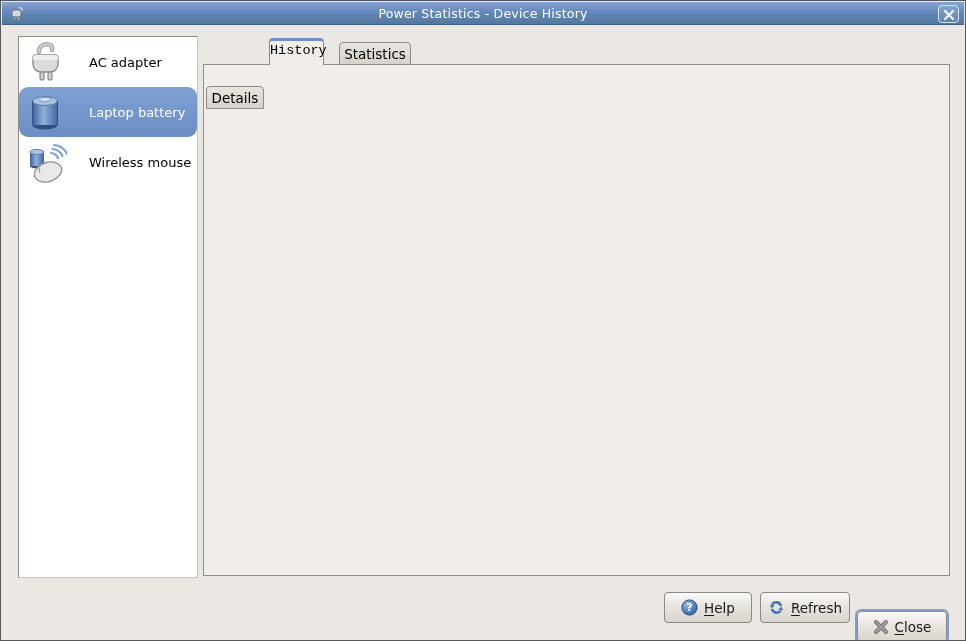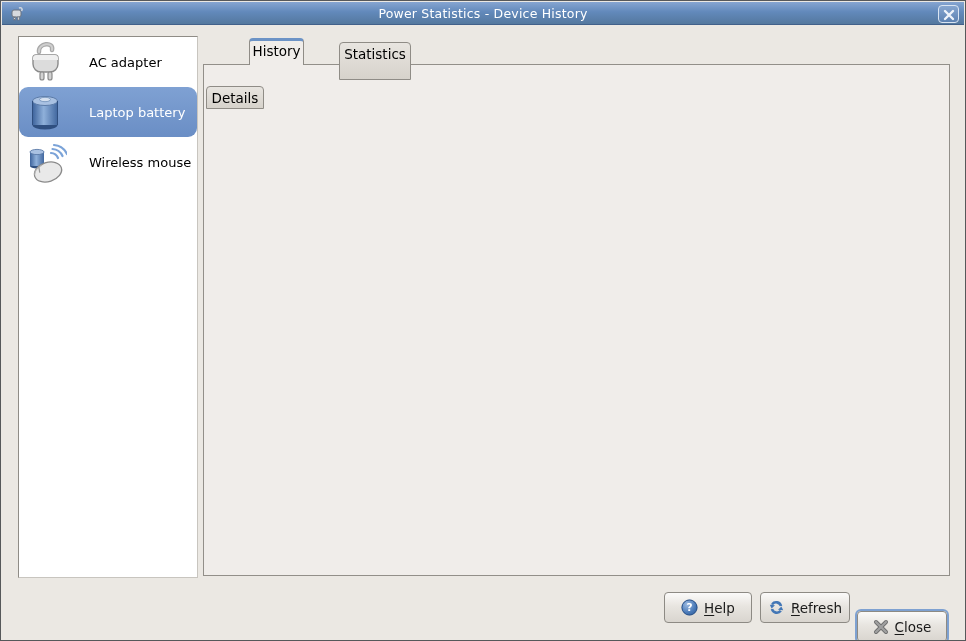--- a/index.html
+++ b/index.html
@@ -129,22 +129,22 @@
       <path d="M9.5 30.5 a14 9.5 0 0 1 10 -7" fill="none" stroke="#b5b5b5" stroke-width="1"></path>
       <line x1="16" y1="23.5" x2="15" y2="30" stroke="#9a9a9a" stroke-width="1.2"></line>
     </g>
   </svg></span>
         <span>Wireless mouse</span>
       </div>
     </div>
 
   <div id="tabs">
       <div class="tab" style="left: 205px; width: 58px; top: 41px; height: 23px; margin-top: 44px;">Details</div>
-      <div class="tab active" style="left: 248px; width: 55px; top: 37px; height: 27px;">History</div>
-      <div class="tab" style="left: 338px; width: 72px; top: 41px; height: 38px;">Statistics</div>
+      <div class="tab active" style="left: 268px; width: 55px; top: 37px; height: 27px; font-family: Liberation Mono, monospace;">History</div>
+      <div class="tab" style="left: 338px; width: 72px; top: 41px; height: 23px;">Statistics</div>
     </div>
 
   <div class="page"></div>
 
   <span class="ctl-label" style="left:215px;top:82px;">Graph type:</span>
   <div class="combo" style="left:303px;top:76px;width:275px;">
     <span class="val">Rate</span>
     <span class="sep"></span>
     <span class="arrows">
       <span class="arrow-up"></span><span class="arrow-dn"></span>

